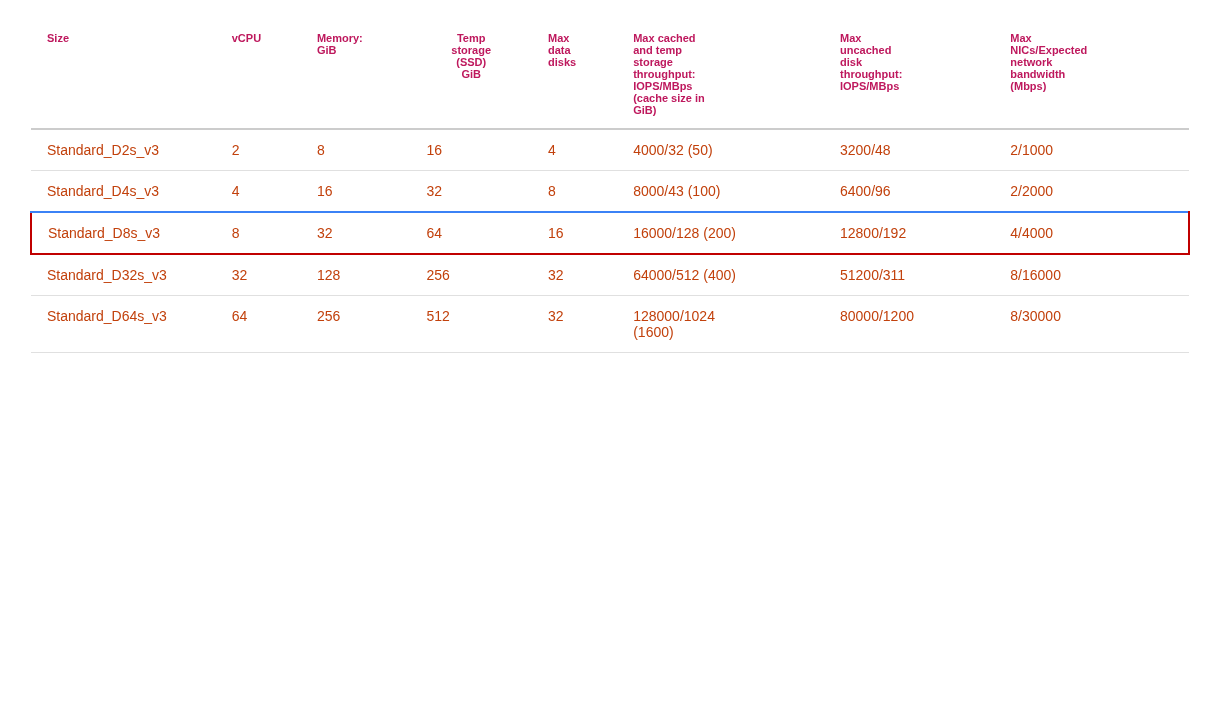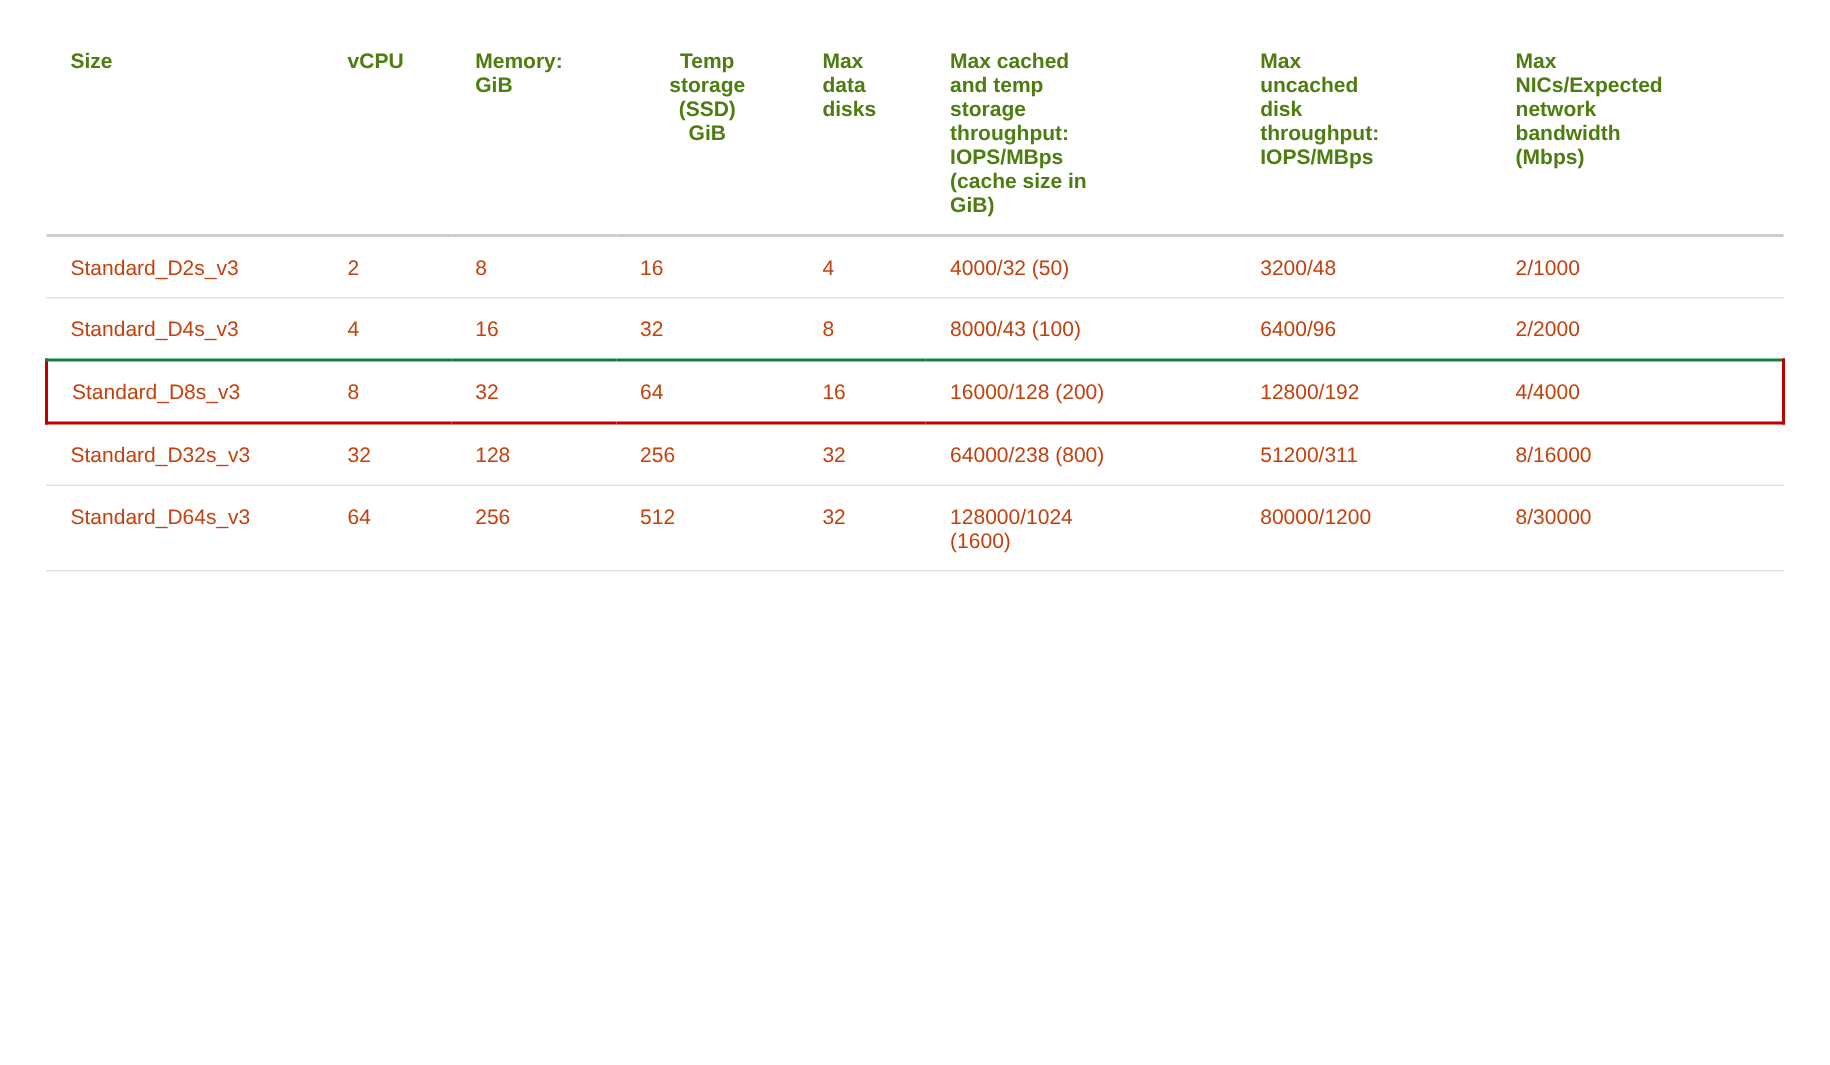--- a/index.html
+++ b/index.html
@@ -15,35 +15,35 @@
       border-collapse: collapse;
     }
     th, td {
       padding: 12px 16px;
       text-align: left;
       vertical-align: top;
       border-bottom: 1px solid #e0e0e0;
     }
     th {
       font-weight: 700;
-      font-size: 14px;
-      color: #4d7c0f;
+      font-size: 11px;
+      color: #be185d;
     }
     td {
       font-size: 14px;
       color: #c2410c;
     }
     thead tr {
       border-bottom: 2px solid #ccc;
     }
     tr.highlighted-row {
       position: relative;
     }
     tr.highlighted-row td {
-      border-top: 2px solid #15803d;
+      border-top: 2px solid #3b82f6;
       border-bottom: 2px solid #c00000;
     }
     tr.highlighted-row td:first-child {
       border-left: 2px solid #c00000;
       border-top-left-radius: 20px;
       border-bottom-left-radius: 20px;
     }
     tr.highlighted-row td:last-child {
       border-right: 2px solid #c00000;
       border-top-right-radius: 20px;
@@ -104,21 +104,21 @@
         <td>16000/128 (200)</td>
         <td>12800/192</td>
         <td>4/4000</td>
       </tr>
       <tr>
         <td>Standard_D32s_v3</td>
         <td>32</td>
         <td>128</td>
         <td>256</td>
         <td>32</td>
-        <td>64000/238 (800)</td>
+        <td>64000/512 (400)</td>
         <td>51200/311</td>
         <td>8/16000</td>
       </tr>
       <tr>
         <td>Standard_D64s_v3</td>
         <td>64</td>
         <td>256</td>
         <td>512</td>
         <td>32</td>
         <td>128000/1024<br>(1600)</td>

